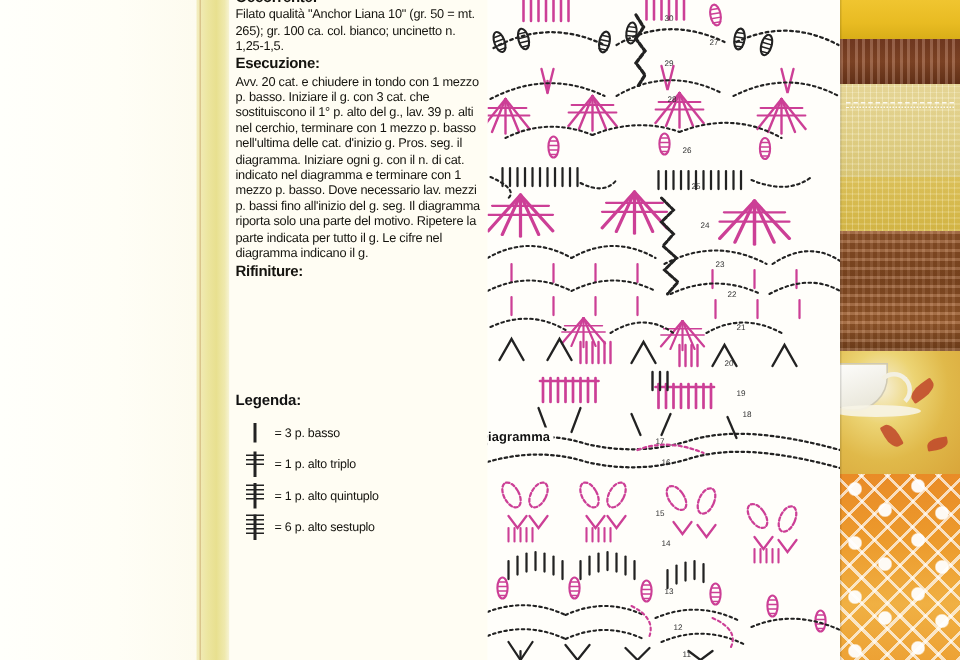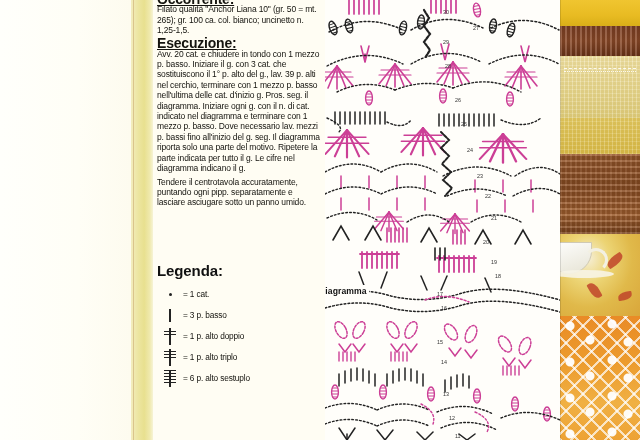--- a/index.html
+++ b/index.html
@@ -28,32 +28,32 @@
   }
 
   
   .text-col{
     position:absolute;left:153px;top:-6px;width:172px;height:452px;
     background:#fffdf3;
     padding:0 3px 0 4px;
     box-sizing:border-box;
   }
   .t-head{
-    font-size:14px;font-weight:bold;color:#15140f;letter-spacing:-.2px;
-    margin:0 0 0 0;line-height:10.2px;text-decoration:underline;
+    font-size:10px;font-weight:bold;color:#15140f;letter-spacing:-.2px;
+    margin:0 0 0 0;line-height:10.2px;
   }
   .t-body{
     font-size:8.5px;color:#14130e;line-height:10.4px;letter-spacing:-.15px;
     margin:0;text-align:left;
   }
   .gap{height:3px;}
 
   
   .legend{position:absolute;left:157px;top:262px;width:175px;}
-  .legend-title{font-size:15px;font-weight:bold;color:#111;letter-spacing:-.1px;margin-bottom:5px;}
+  .legend-title{font-size:10px;font-weight:bold;color:#111;letter-spacing:-.1px;margin-bottom:5px;}
   .leg-row{display:flex;align-items:center;height:20px;margin-bottom:1px;}
   .leg-sym{width:26px;flex:0 0 26px;display:flex;align-items:center;justify-content:center;
            position:relative;height:20px;color:#1a1a1a;}
   .leg-txt{font-size:8.3px;color:#14130e;letter-spacing:-.15px;white-space:nowrap;}
   .sym-dot{width:3px;height:3px;border-radius:50%;background:#222;}
   .sym-arc{width:11px;height:6px;border:1.4px solid #222;border-bottom:none;border-radius:8px 8px 0 0;}
   .sym-bar{width:1.6px;height:13px;background:#222;}
   .sym-cross{position:relative;width:12px;height:17px;}
   .sym-cross .v{position:absolute;left:5px;top:0;width:1.6px;height:17px;background:#222;}
   .sym-cross .h{position:absolute;left:0;width:12px;height:1.5px;background:#222;}
@@ -116,65 +116,61 @@
   <div class="text-col">
 
     <div class="t-head">Occorrente:</div>
     <p class="t-body">Filato qualità "Anchor Liana 10" (gr. 50 = mt. 265); gr. 100 ca. col. bianco; uncinetto n. 1,25-1,5.</p>
     <div class="gap"></div>
 
     <div class="t-head">Esecuzione:</div>
     <p class="t-body">Avv. 20 cat. e chiudere in tondo con 1 mezzo p. basso. Iniziare il g. con 3 cat. che sostituiscono il 1° p. alto del g., lav. 39 p. alti nel cerchio, terminare con 1 mezzo p. basso nell'ultima delle cat. d'inizio g. Pros. seg. il diagramma. Iniziare ogni g. con il n. di cat. indicato nel diagramma e terminare con 1 mezzo p. basso. Dove necessario lav. mezzi p. bassi fino all'inizio del g. seg. Il diagramma riporta solo una parte del motivo. Ripetere la parte indicata per tutto il g. Le cifre nel diagramma indicano il g.</p>
     <div class="gap"></div>
 
-    <p class="t-body">Tendere il centrotavola accuratamente, puntando ogni pipp. separatamente e lasciare asciugare sotto un panno umido.</p>
+    <div class="t-head">Rifiniture:</div>
   </div>
 
   <div class="legend">
     <div class="legend-title">Legenda:</div>
 
-    <div class="leg-row">
-      <div class="leg-sym">
-          <div class="sym-dot"></div>
-        </div>
-      <div class="leg-txt">= 1 cat.</div>
-    </div>
 
 
     <div class="leg-row">
       <div class="leg-sym">
           <div class="sym-bar"></div>
         </div>
       <div class="leg-txt">= 3 p. basso</div>
     </div>
 
 
-    <div class="leg-row">
-      <div class="leg-sym">
-        <div class="sym-cross">
-            <div class="v"></div>
-            <div class="h" style="top:3px"></div>
-            <div class="h" style="top:6px"></div>
-          </div>
-      </div>
-      <div class="leg-txt">= 1 p. alto doppio</div>
-    </div>
 
     <div class="leg-row">
       <div class="leg-sym">
         <div class="sym-cross">
             <div class="v"></div>
             <div class="h" style="top:2px"></div>
             <div class="h" style="top:5px"></div>
             <div class="h" style="top:8px"></div>
           </div>
       </div>
       <div class="leg-txt">= 1 p. alto triplo</div>
     </div>
 
+    <div class="leg-row">
+      <div class="leg-sym">
+        <div class="sym-cross">
+            <div class="v"></div>
+            <div class="h" style="top:1px"></div>
+            <div class="h" style="top:4px"></div>
+            <div class="h" style="top:7px"></div>
+            <div class="h" style="top:10px"></div>
+          </div>
+      </div>
+      <div class="leg-txt">= 1 p. alto quintuplo</div>
+    </div>
 
     <div class="leg-row">
       <div class="leg-sym">
         <div class="sym-cross">
             <div class="v"></div>
             <div class="h" style="top:0px"></div>
             <div class="h" style="top:3px"></div>
             <div class="h" style="top:6px"></div>
             <div class="h" style="top:9px"></div>
             <div class="h" style="top:12px"></div>

